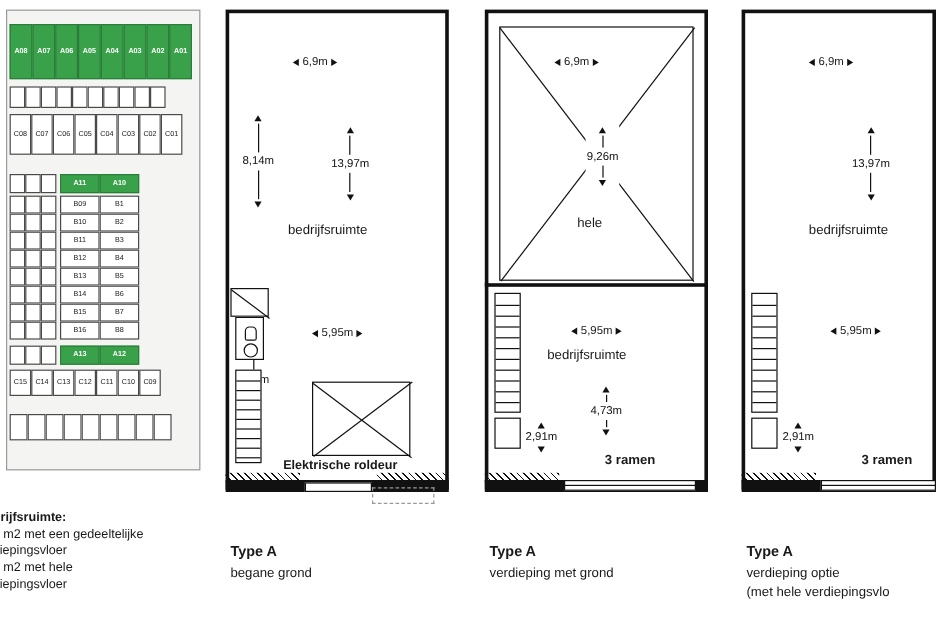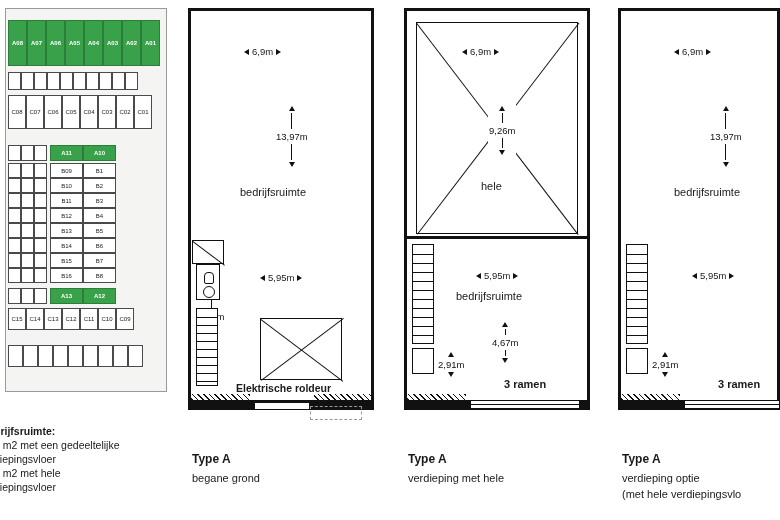--- a/index.html
+++ b/index.html
@@ -205,20 +205,27 @@
 
   <div class="plan" style="left:188px;top:8px;width:186px;height:404px;">
     <div class="wall" style="left:0px;top:0px;width:186px;height:400px;"></div>
 
     <div class="abs arrowrow" style="left:56px;top:38px;">
       <div class="tri tri-l"></div>
       <span>6,9m</span>
       <div class="tri tri-r"></div>
     </div>
 
+    <div class="abs vcol" style="left:14px;top:88px;">
+      <div class="tri tri-u"></div>
+      <div style="height:24px;width:1px;background:#111;"></div>
+      <span class="dimlbl">8,14m</span>
+      <div style="height:24px;width:1px;background:#111;"></div>
+      <div class="tri tri-d"></div>
+    </div>
 
     <div class="abs vcol" style="left:88px;top:98px;">
       <div class="tri tri-u"></div>
       <div style="height:16px;width:1px;background:#111;"></div>
       <span class="dimlbl">13,97m</span>
       <div style="height:16px;width:1px;background:#111;"></div>
       <div class="tri tri-d"></div>
     </div>
 
     <div class="lbl" style="left:52px;top:178px;">bedrijfsruimte</div>
@@ -300,21 +307,21 @@
       <div class="tri tri-l"></div>
       <span>5,95m</span>
       <div class="tri tri-r"></div>
     </div>
 
     <div class="lbl" style="left:52px;top:282px;">bedrijfsruimte</div>
 
     <div class="abs vcol" style="left:88px;top:314px;">
       <div class="tri tri-u"></div>
       <div style="height:6px;width:1px;background:#111;"></div>
-      <span class="dimlbl">4,67m</span>
+      <span class="dimlbl">4,73m</span>
       <div style="height:6px;width:1px;background:#111;"></div>
       <div class="tri tri-d"></div>
     </div>
 
     <div class="stair" style="left:8px;top:236px;width:22px;height:100px;">
       <div class="step" style="top:9px;"></div>
         <div class="step" style="top:18px;"></div>
       <div class="step" style="top:27px;"></div>
         <div class="step" style="top:36px;"></div>
       <div class="step" style="top:45px;"></div>
@@ -333,21 +340,21 @@
     </div>
 
     <div class="lbl-b" style="left:100px;top:370px;">3 ramen</div>
 
     <div class="solidblock" style="left:0px;top:392px;width:186px;height:10px;"></div>
     <div class="hatch" style="left:0px;top:386px;width:62px;height:8px;"></div>
     <div class="thinbox" style="left:66px;top:392px;width:110px;height:9px;"></div>
     <div class="innerline" style="left:66px;top:396px;width:110px;height:1px;"></div>
 
     <div class="abs typeTitle" style="left:4px;top:444px;">Type A</div>
-    <div class="abs typeSub" style="left:4px;top:464px;">verdieping met hele</div>
+    <div class="abs typeSub" style="left:4px;top:464px;">verdieping met grond</div>
   </div>
 
   <div class="plan" style="left:618px;top:8px;width:186px;height:404px;">
     <div class="wall" style="left:0px;top:0px;width:162px;height:400px;"></div>
 
     <div class="abs arrowrow" style="left:56px;top:38px;">
       <div class="tri tri-l"></div>
       <span>6,9m</span>
       <div class="tri tri-r"></div>
     </div>

